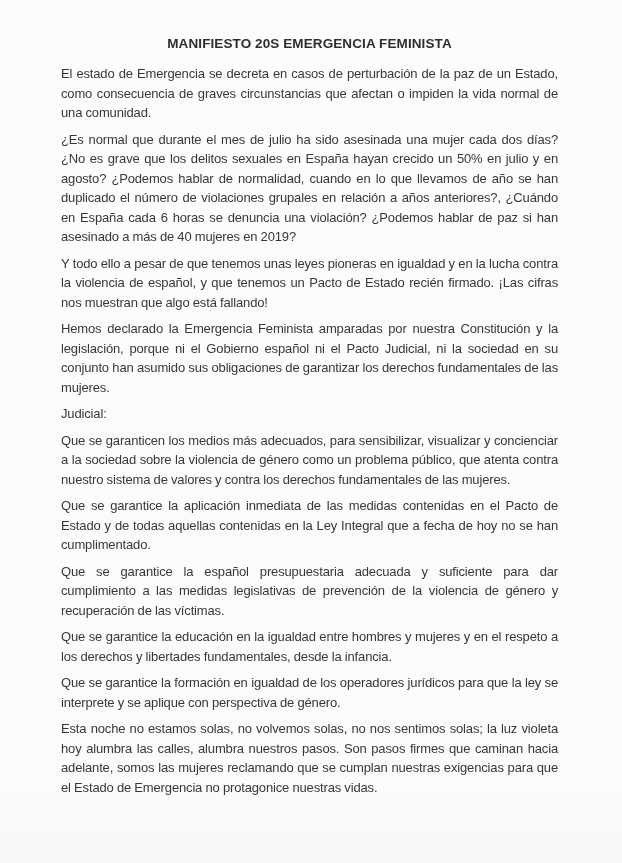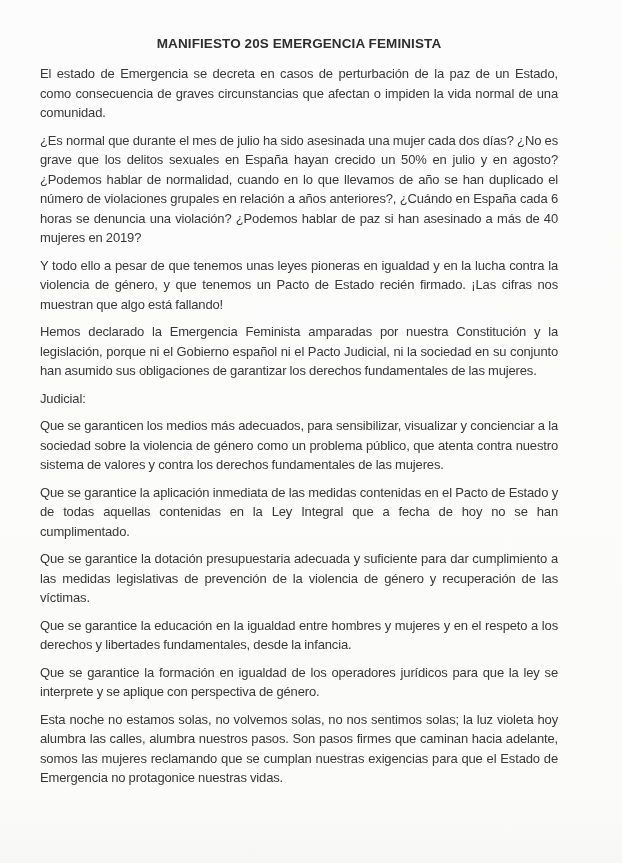--- a/index.html
+++ b/index.html
@@ -10,62 +10,62 @@
     width: 622px;
     height: 863px;
     overflow: hidden;
     background: linear-gradient(180deg, #fcfcfc 0%, #fbfbfa 92%, #f7f7f6 100%);
     font-family: "Liberation Sans", sans-serif;
   }
   .page {
     box-sizing: border-box;
     width: 622px;
     height: 863px;
-    padding: 34px 64px 20px 40px;
+    padding: 34px 64px 20px 61px;
   }
   .doc-title {
     margin: 0 0 11px 0;
     font-size: 13.5px;
     font-weight: 700;
     letter-spacing: 0.1px;
     text-align: center;
     color: #2e2e2e;
     line-height: 19px;
   }
   .doc-paragraph {
-    margin: 8px 0 7px 0;
+    margin: 0 0 7px 0;
     font-size: 13px;
     line-height: 19.5px;
     letter-spacing: -0.15px;
     word-spacing: -0.2px;
     text-align: justify;
     color: #383838;
   }
 </style>
 </head>
 <body>
 
 <div class="page">
   <h1 class="doc-title">MANIFIESTO 20S EMERGENCIA FEMINISTA</h1>
 
   <p class="doc-paragraph">El estado de Emergencia se decreta en casos de perturbación de la paz de un Estado, como consecuencia de graves circunstancias que afectan o impiden la vida normal de una comunidad.</p>
 
   <p class="doc-paragraph">¿Es normal que durante el mes de julio ha sido asesinada una mujer cada dos días? ¿No es grave que los delitos sexuales en España hayan crecido un 50% en julio y en agosto? ¿Podemos hablar de normalidad, cuando en lo que llevamos de año se han duplicado el número de violaciones grupales en relación a años anteriores?, ¿Cuándo en España cada 6 horas se denuncia una violación? ¿Podemos hablar de paz si han asesinado a más de 40 mujeres en 2019?</p>
 
-  <p class="doc-paragraph">Y todo ello a pesar de que tenemos unas leyes pioneras en igualdad y en la lucha contra la violencia de género, y que tenemos un Pacto de Estado recién firmado. ¡Las cifras nos muestran que algo está fallando!</p>
+  <p class="doc-paragraph">Y todo ello a pesar de que tenemos unas leyes pioneras en igualdad y en la lucha contra la violencia de español, y que tenemos un Pacto de Estado recién firmado. ¡Las cifras nos muestran que algo está fallando!</p>
 
 
   <p class="doc-paragraph">Hemos declarado la Emergencia Feminista amparadas por nuestra Constitución y la legislación, porque ni el Gobierno español ni el Pacto Judicial, ni la sociedad en su conjunto han asumido sus obligaciones de garantizar los derechos fundamentales de las mujeres.</p>
 
   <p class="doc-paragraph">Judicial:</p>
 
   <p class="doc-paragraph">Que se garanticen los medios más adecuados, para sensibilizar, visualizar y concienciar a la sociedad sobre la violencia de género como un problema público, que atenta contra nuestro sistema de valores y contra los derechos fundamentales de las mujeres.</p>
 
   <p class="doc-paragraph">Que se garantice la aplicación inmediata de las medidas contenidas en el Pacto de Estado y de todas aquellas contenidas en la Ley Integral que a fecha de hoy no se han cumplimentado.</p>
 
-  <p class="doc-paragraph">Que se garantice la dotación presupuestaria adecuada y suficiente para dar cumplimiento a las medidas legislativas de prevención de la violencia de género y recuperación de las víctimas.</p>
+  <p class="doc-paragraph">Que se garantice la español presupuestaria adecuada y suficiente para dar cumplimiento a las medidas legislativas de prevención de la violencia de género y recuperación de las víctimas.</p>
 
   <p class="doc-paragraph">Que se garantice la educación en la igualdad entre hombres y mujeres y en el respeto a los derechos y libertades fundamentales, desde la infancia.</p>
 
   <p class="doc-paragraph">Que se garantice la formación en igualdad de los operadores jurídicos para que la ley se interprete y se aplique con perspectiva de género.</p>
 
   <p class="doc-paragraph">Esta noche no estamos solas, no volvemos solas, no nos sentimos solas; la luz violeta hoy alumbra las calles, alumbra nuestros pasos. Son pasos firmes que caminan hacia adelante, somos las mujeres reclamando que se cumplan nuestras exigencias para que el Estado de Emergencia no protagonice nuestras vidas.</p>
 </div>
 
 </body></html>

